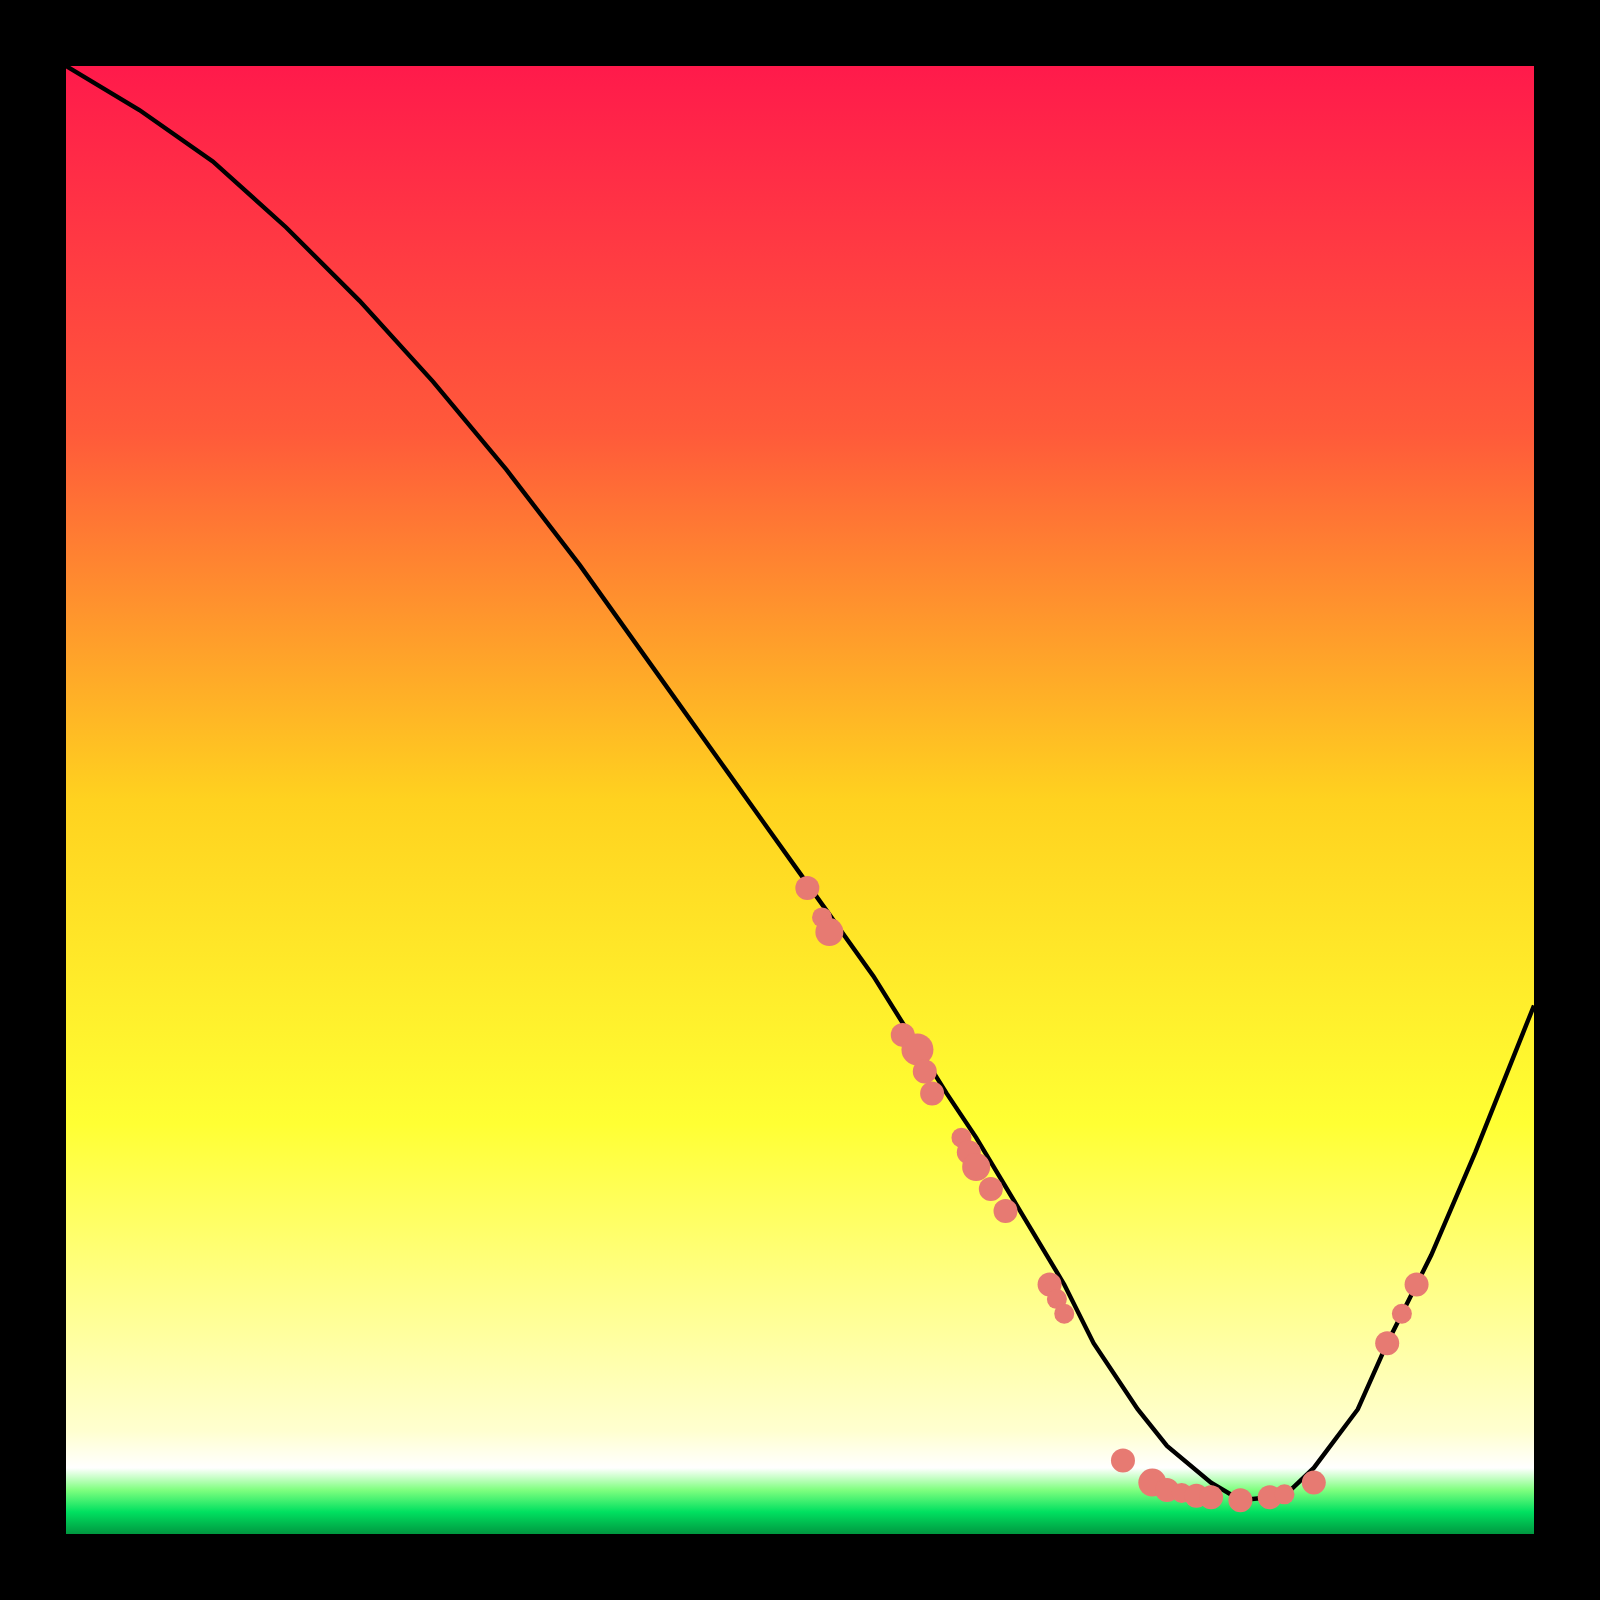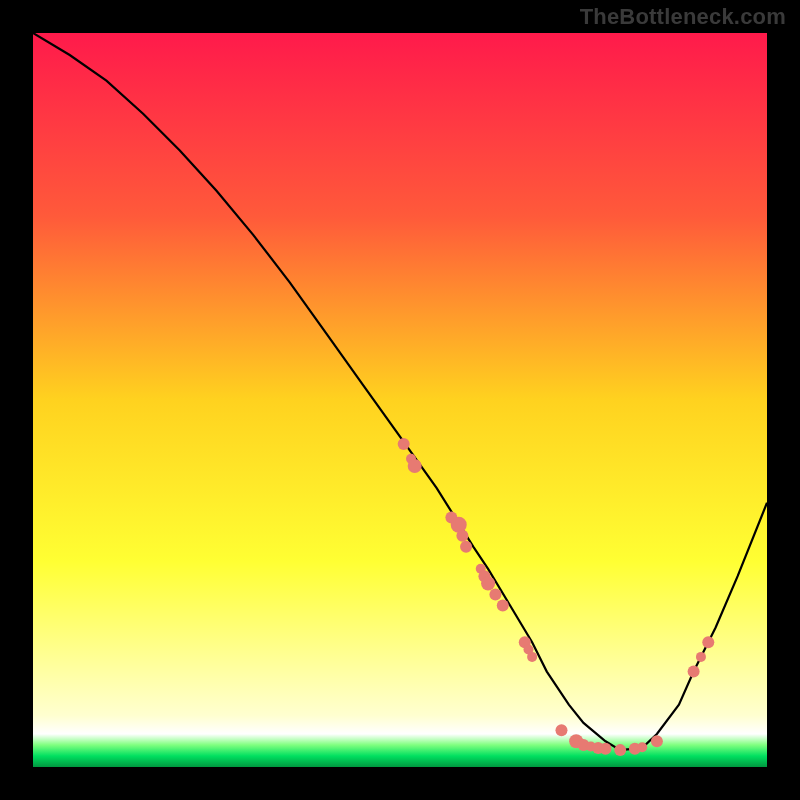--- a/index.html
+++ b/index.html
@@ -29,21 +29,20 @@
   svg {
     position: absolute;
     top: 0;
     left: 0;
   }
 </style>
 </head>
 <body>
 
 <div class="canvas-wrap">
-  <div class="watermark">TheBottleneck.com</div>
   <svg id="chart-svg" width="800" height="800" viewBox="0 0 800 800">
     <defs>
       <linearGradient id="bg-grad" x1="0" y1="0" x2="0" y2="1">
           <stop offset="0%" stop-color="#ff1a4b"></stop>
           <stop offset="25%" stop-color="#ff5a3a"></stop>
           <stop offset="50%" stop-color="#ffd21f"></stop>
           <stop offset="72%" stop-color="#ffff33"></stop>
           <stop offset="93%" stop-color="#ffffd0"></stop>
           <stop offset="95.5%" stop-color="#ffffff"></stop>
           <stop offset="97%" stop-color="#7fff7f"></stop>

